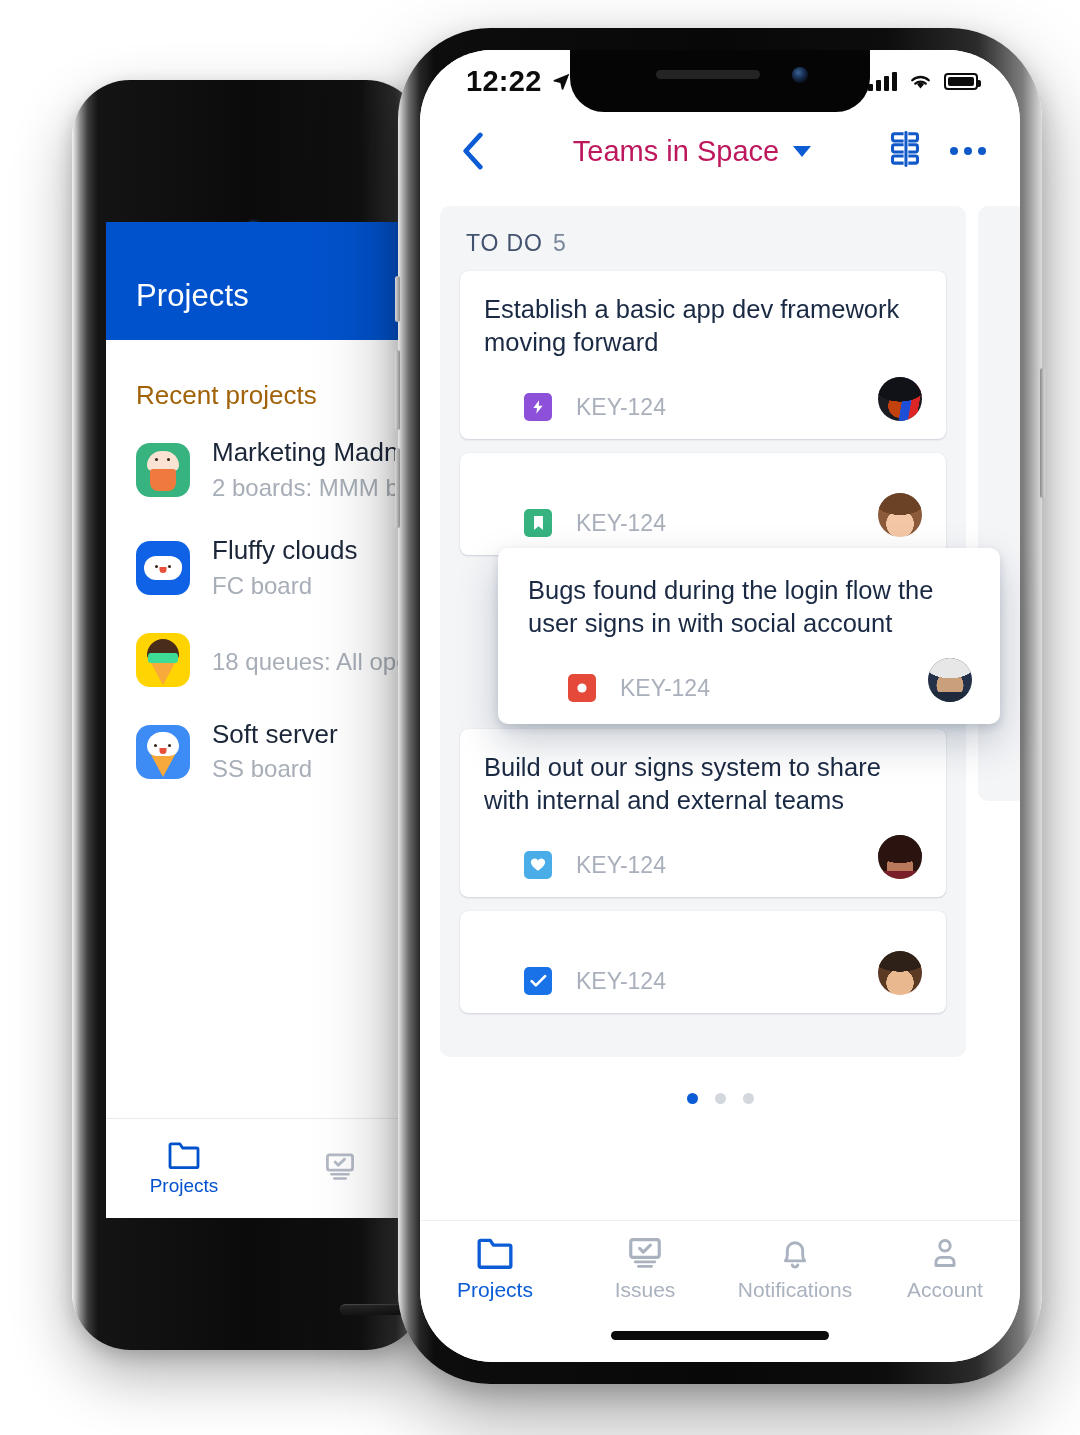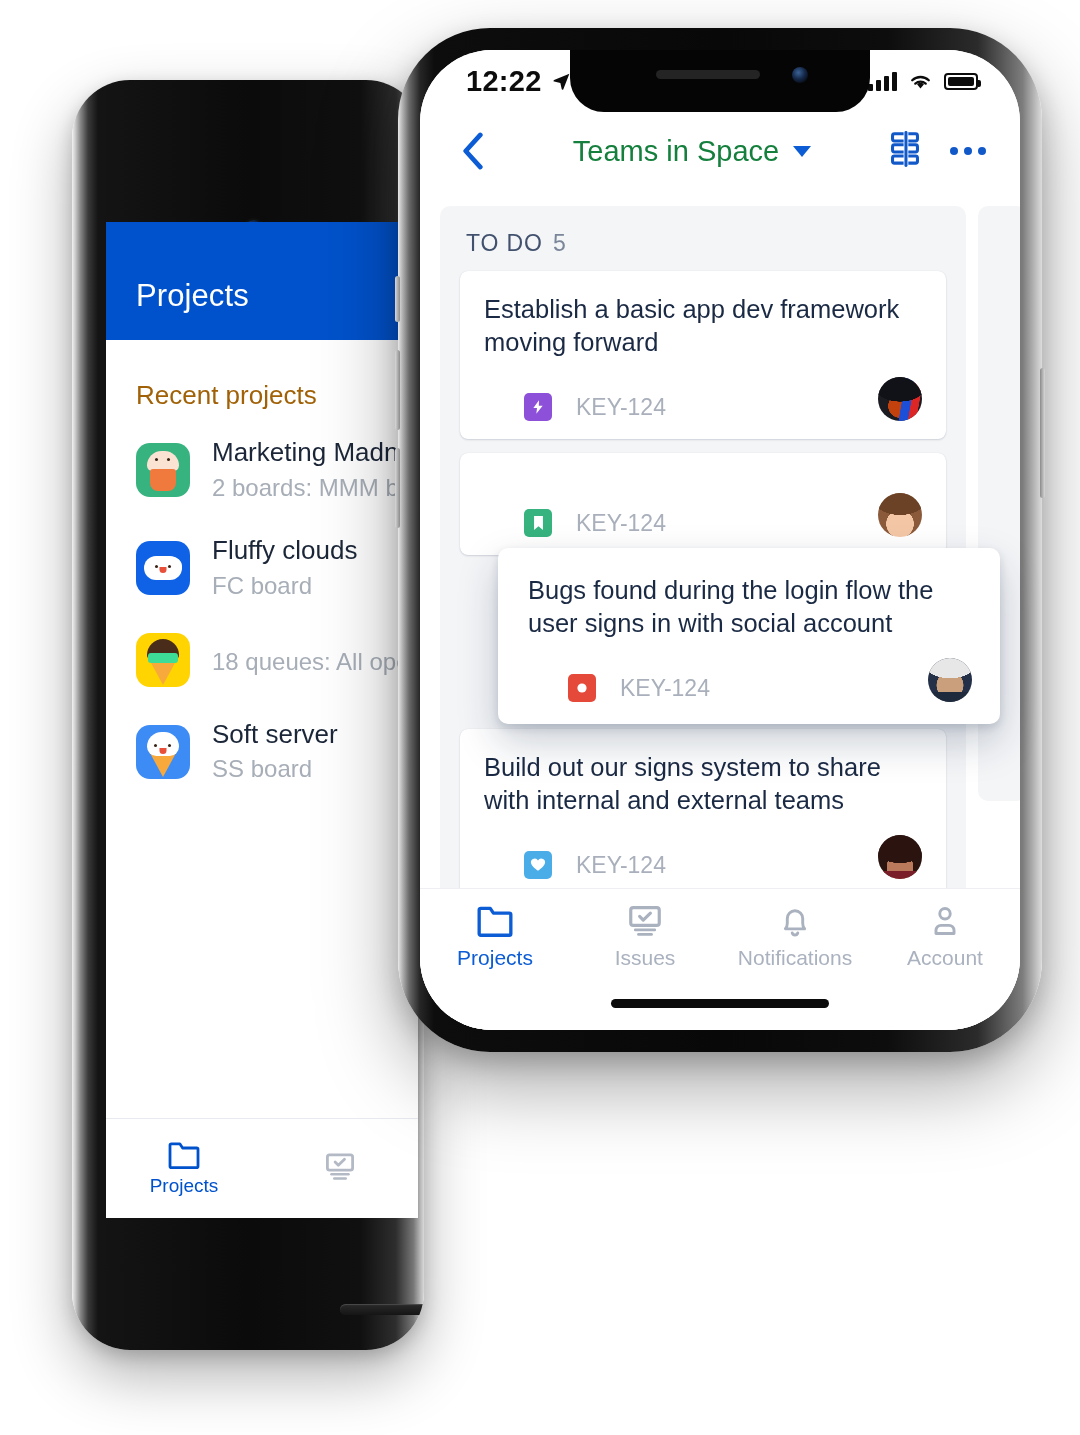--- a/index.html
+++ b/index.html
@@ -83,21 +83,21 @@
     display:flex; align-items:center;
   }
   .bp-tab { flex:1; display:flex; flex-direction:column; align-items:center; gap:6px; }
   .bp-tab-label { font-size:19px; }
   .bp-tab.active .bp-tab-label { color:#0052cc; }
   .bp-tab.inactive .bp-tab-label { color:#b3bac5; }
 
   
   .front-phone {
     position:absolute; left:398px; top:28px;
-    width:644px; height:1024px;
+    width:644px; height:1356px;
     border-radius:92px;
     background:
       linear-gradient(90deg,#e8e8e8 0%, #b7b7b7 4px, #6a6a6a 11px, #262626 22px, #0d0d0d 36px, #080808 50%, #0d0d0d 76%, #2b2b2b 90%, #7d7d7d 97%, #dcdcdc 100%);
     box-shadow: 0 34px 80px rgba(0,0,0,.34), 0 10px 26px rgba(0,0,0,.20);
   }
   .fp-btn-left-a { position:absolute; left:-3px; top:248px; width:5px; height:46px; border-radius:3px; background:linear-gradient(90deg,#d8d8d8,#8a8a8a); }
   .fp-btn-left-b { position:absolute; left:-3px; top:322px; width:5px; height:80px; border-radius:3px; background:linear-gradient(90deg,#d8d8d8,#8a8a8a); }
   .fp-btn-left-c { position:absolute; left:-3px; top:420px; width:5px; height:80px; border-radius:3px; background:linear-gradient(90deg,#d8d8d8,#8a8a8a); }
   .fp-btn-right  { position:absolute; right:-3px; top:340px; width:5px; height:130px; border-radius:3px; background:linear-gradient(270deg,#d8d8d8,#8a8a8a); }
 
@@ -128,21 +128,21 @@
   .battery { width:34px; height:17px; border:2px solid #0c0c0c; border-radius:4px; position:relative; padding:2px; }
   .battery::after { content:""; position:absolute; right:-5px; top:5px; width:3px; height:7px; background:#0c0c0c; border-radius:0 2px 2px 0; }
   .battery i { display:block; height:100%; width:100%; background:#0c0c0c; border-radius:2px; }
 
   .navbar {
     position:relative; z-index:20; height:78px; background:#fff;
     display:flex; align-items:center; padding:0 34px 0 30px;
   }
   .nav-back { width:46px; display:flex; align-items:center; justify-content:center; }
   .nav-title-wrap { flex:1; display:flex; align-items:center; justify-content:center; gap:14px; }
-  .nav-title { font-size:29px; color:#15803d; }
+  .nav-title { font-size:29px; color:#be185d; }
   .caret-down { width:0;height:0;border-left:9px solid transparent;border-right:9px solid transparent;border-top:11px solid #0b5cd5; }
   .nav-actions { display:flex; align-items:center; gap:28px; }
   .dots { display:flex; gap:6px; }
   .dots i { width:8px; height:8px; border-radius:50%; background:#1159c9; display:block; }
 
   .board {
     position:relative; background:#fff; height:940px; overflow:hidden;
   }
   .col-peek {
     position:absolute; right:-6px; top:16px; width:48px; height:595px;

